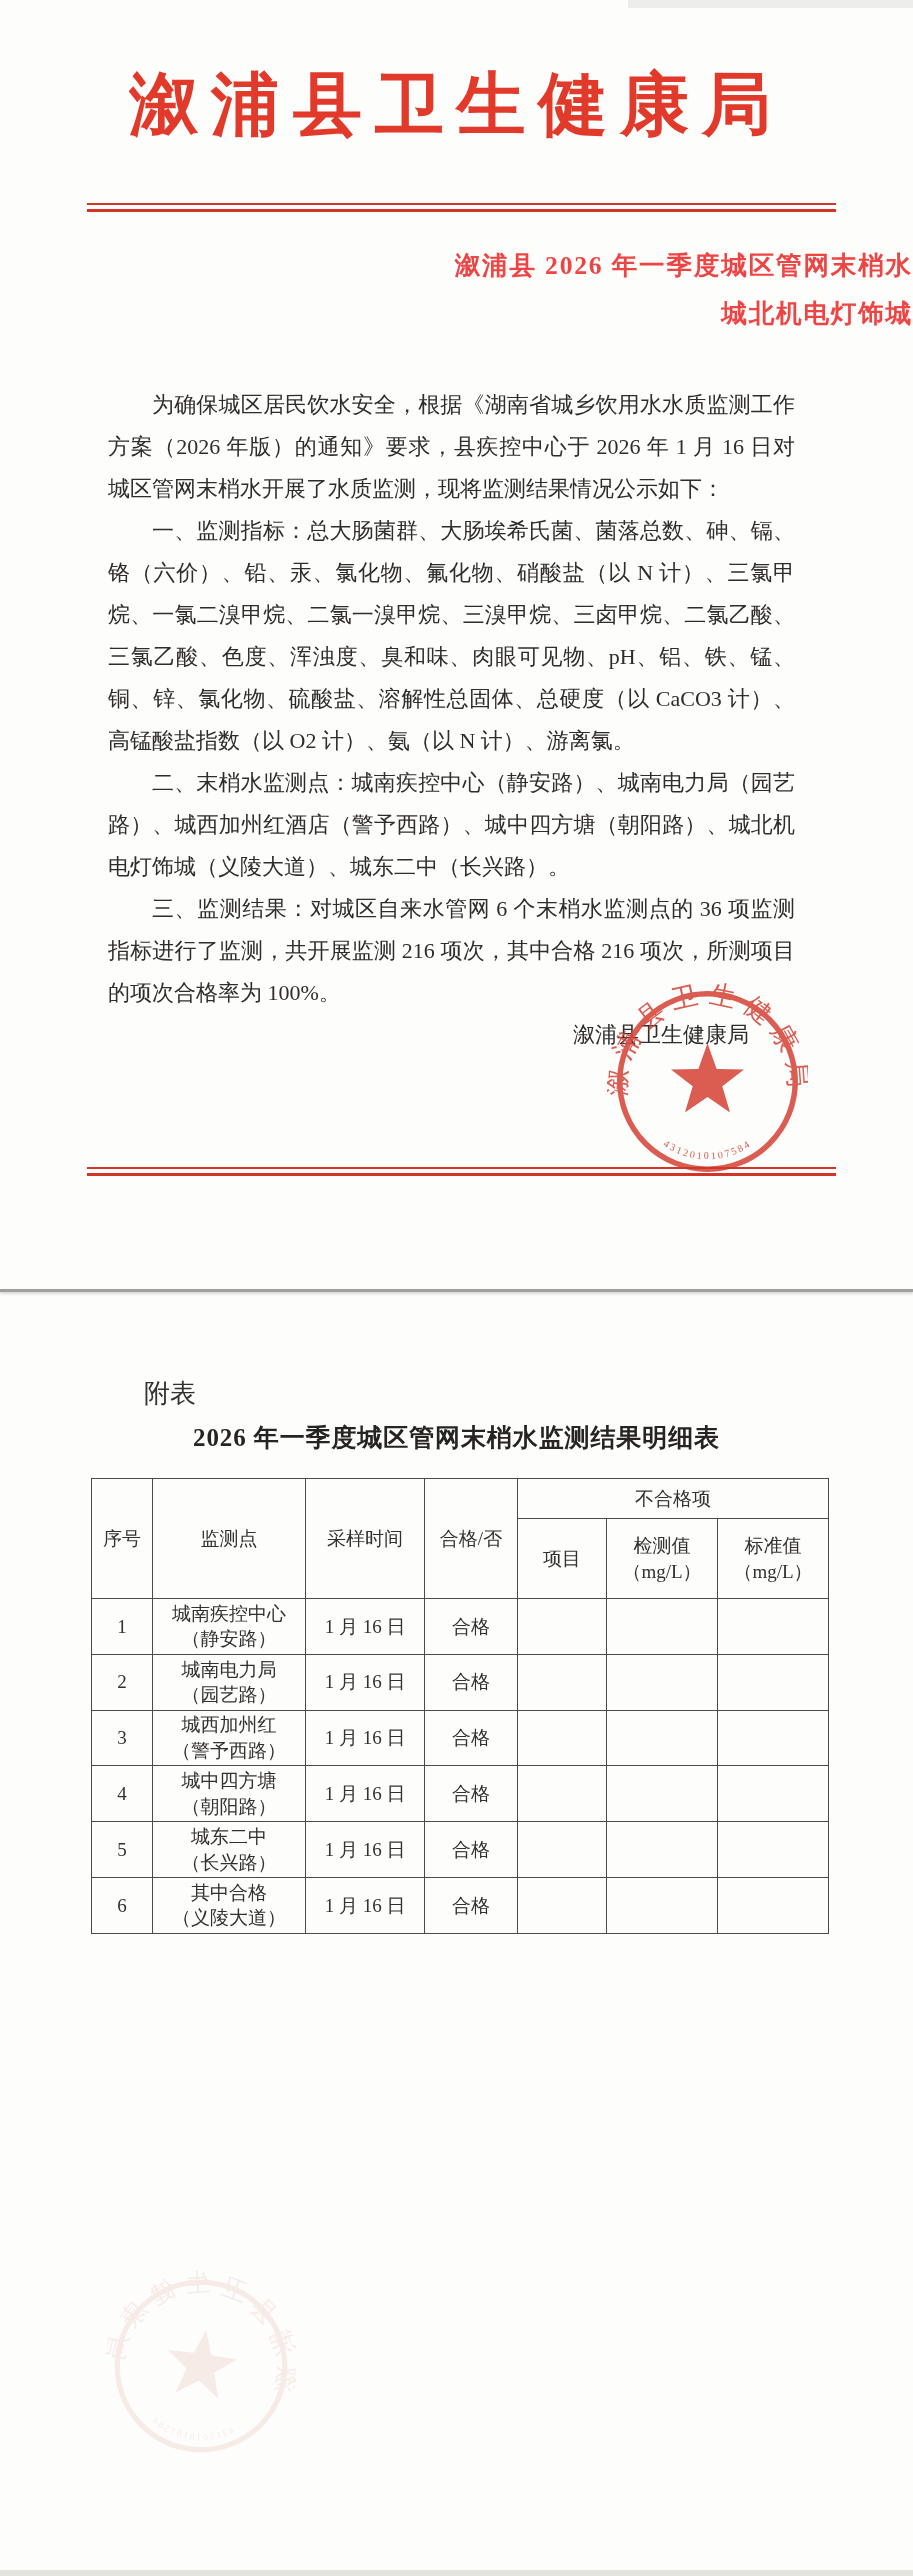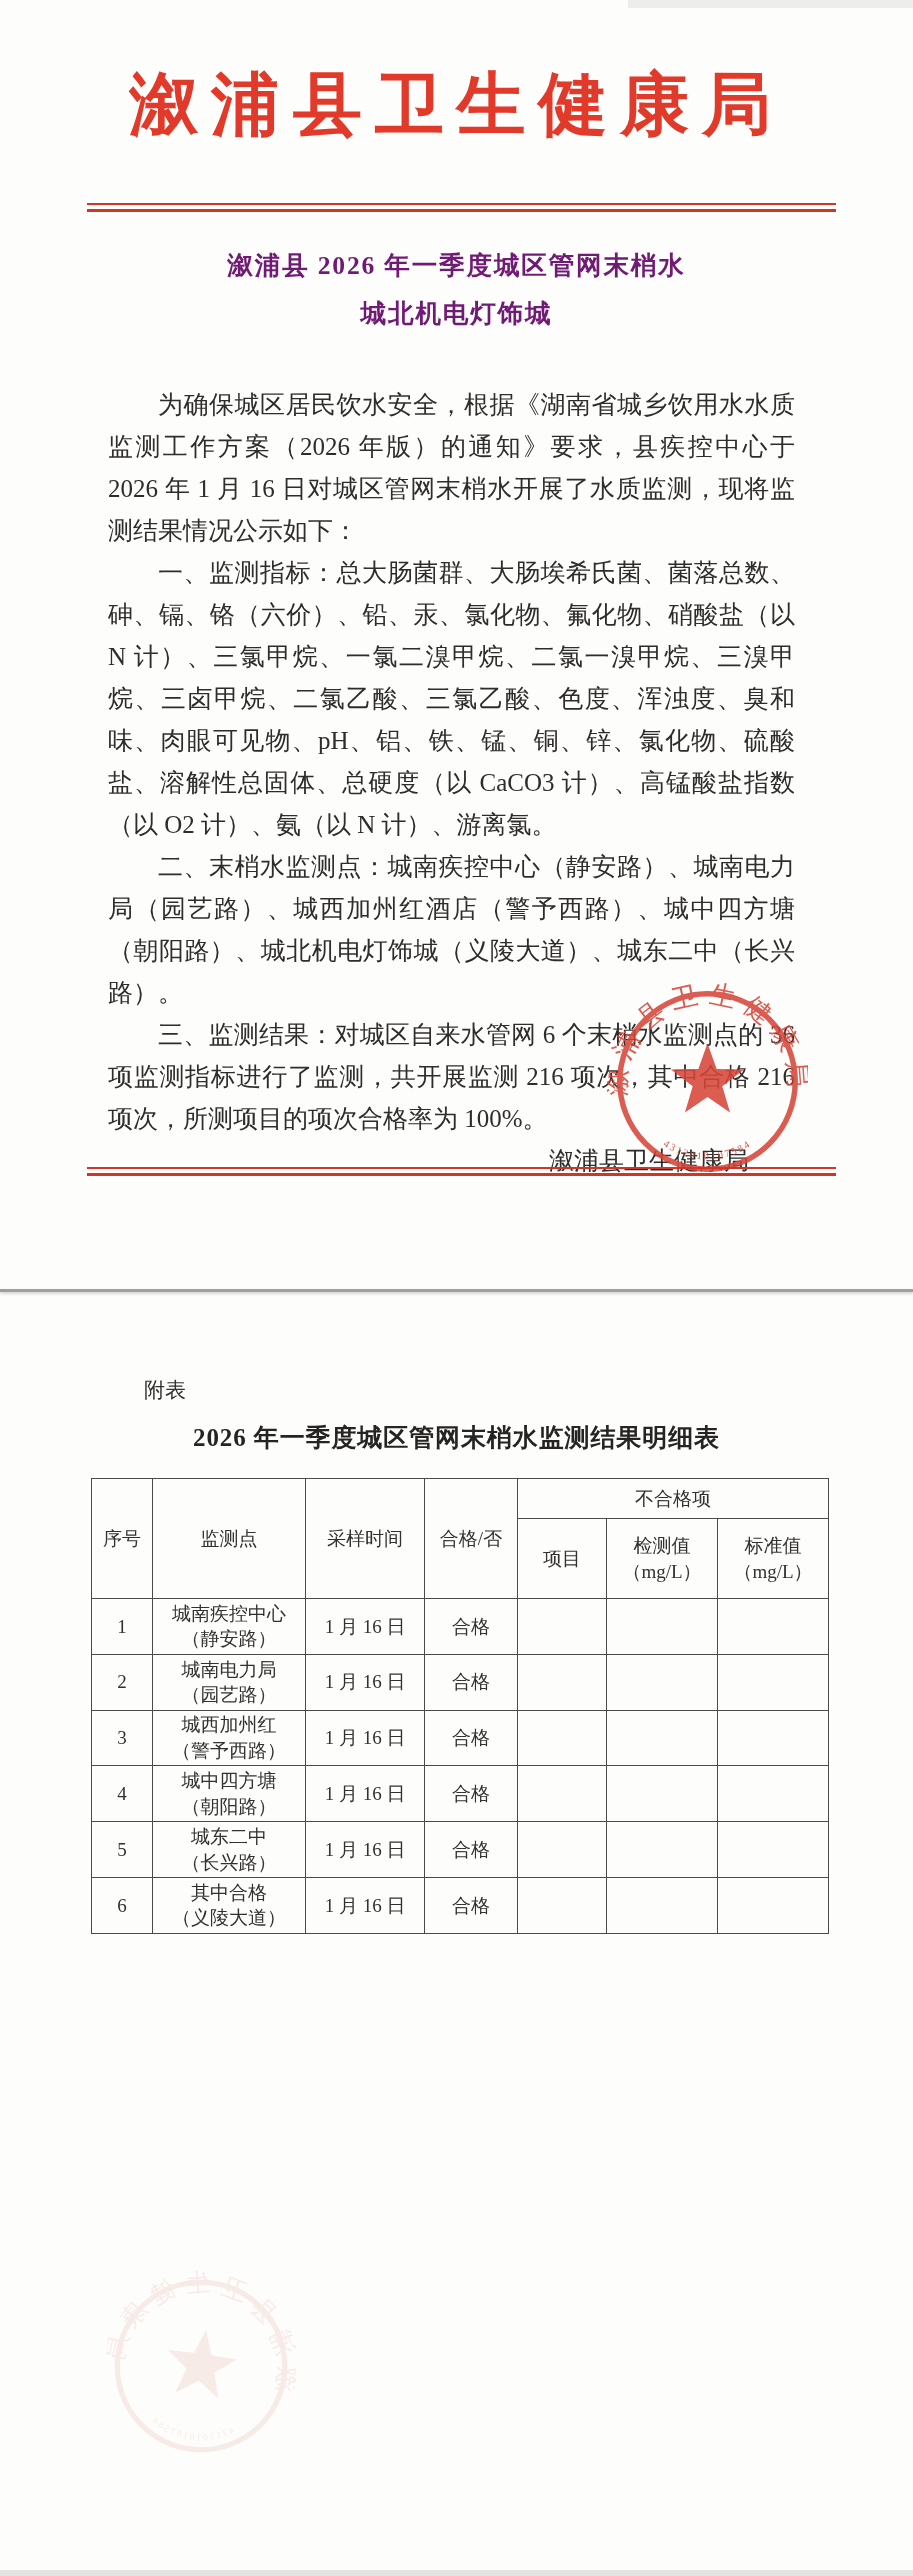--- a/index.html
+++ b/index.html
@@ -15,43 +15,43 @@
   
   .agency-header{
     position:absolute;top:48px;left:0;width:913px;height:114px;
     text-align:center;font-weight:700;font-size:69px;letter-spacing:12.8px;
     color:#e13a2a;line-height:114px;white-space:nowrap;
   }
   .red-rule{position:absolute;left:87px;width:749px;height:3.7px;
     border-top:2.7px solid #d23527;border-bottom:3.7px solid #d23527;}
   .rule-top{top:203px;}
   .rule-bottom{top:1167px;}
-  .doc-title{position:absolute;left:0;width:913px;text-align:center;
-    font-weight:700;font-size:25.6px;color:#701a75;letter-spacing:1.8px;}
+  .doc-title{position:absolute;left:0;width:913px;text-align:right;
+    font-weight:700;font-size:25.6px;color:#ef4444;letter-spacing:1.8px;}
   .doc-title.l1{top:248px;}
   .doc-title.l2{top:296px;}
 
   .body-col{position:absolute;top:384px;left:108px;width:687px;
-    font-size:25px;line-height:42px;text-align:justify;}
+    font-size:22px;line-height:42px;text-align:justify;}
   .body-col p{margin:0;text-indent:2em;}
   .lead{font-weight:400;}
   .sig-line{text-align:right;padding-right:46px;}
   .date-line{text-align:right;padding-right:49px;margin-top:2.7px;}
 
   .seal{position:absolute;pointer-events:none;}
   .seal-1{top:981px;left:607px;width:201px;height:201px;color:#d7463a;opacity:.88;}
   .seal-ghost{top:2270px;left:105px;width:192px;height:192px;color:#dc9181;opacity:.16;
     transform:scaleX(-1) rotate(-8deg);}
 
   
   .page-divider{position:absolute;top:1289px;left:0;width:913px;height:2.7px;
     background:#a0a09e;box-shadow:0 1.8px 2.7px rgba(160,160,158,.45);}
 
   
-  .annex-label{position:absolute;top:1376px;left:144px;font-size:21px;color:#33312f;}
+  .annex-label{position:absolute;top:1376px;left:144px;font-size:26px;color:#33312f;}
   .table-title{position:absolute;top:1421px;left:0;width:913px;text-align:center;
     font-weight:700;font-size:25px;color:#262423;letter-spacing:0.9px;}
   table.result{
     position:absolute;top:1478px;left:91px;width:736px;height:438px;
     border-collapse:collapse;table-layout:fixed;
     font-size:19px;color:#33312f;
   }
   table.result th,table.result td{
     border:1.8px solid #4a4a4a;text-align:center;vertical-align:middle;
     font-weight:400;padding:1.8px 2.7px;white-space:pre-line;line-height:25.6px;

